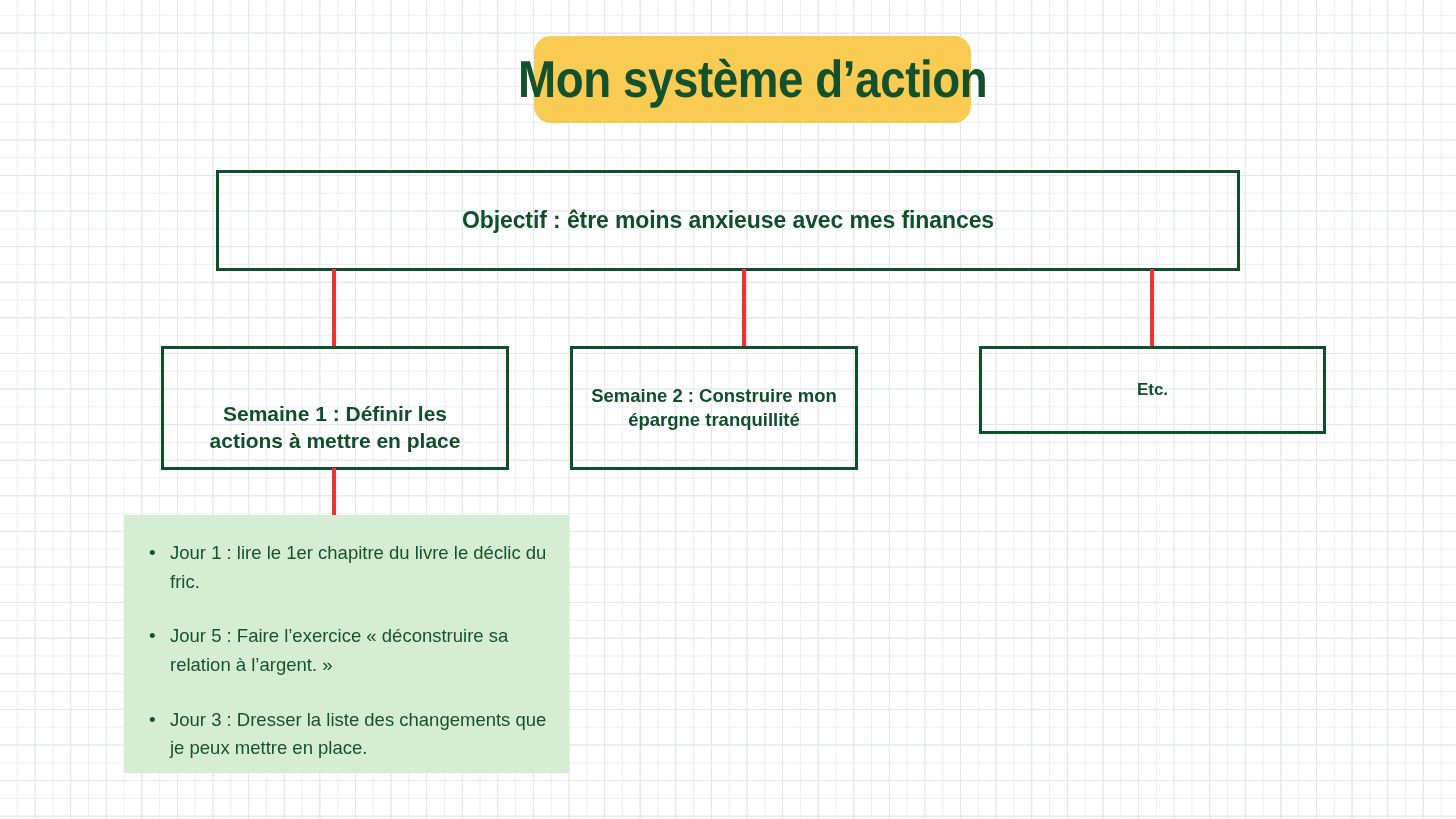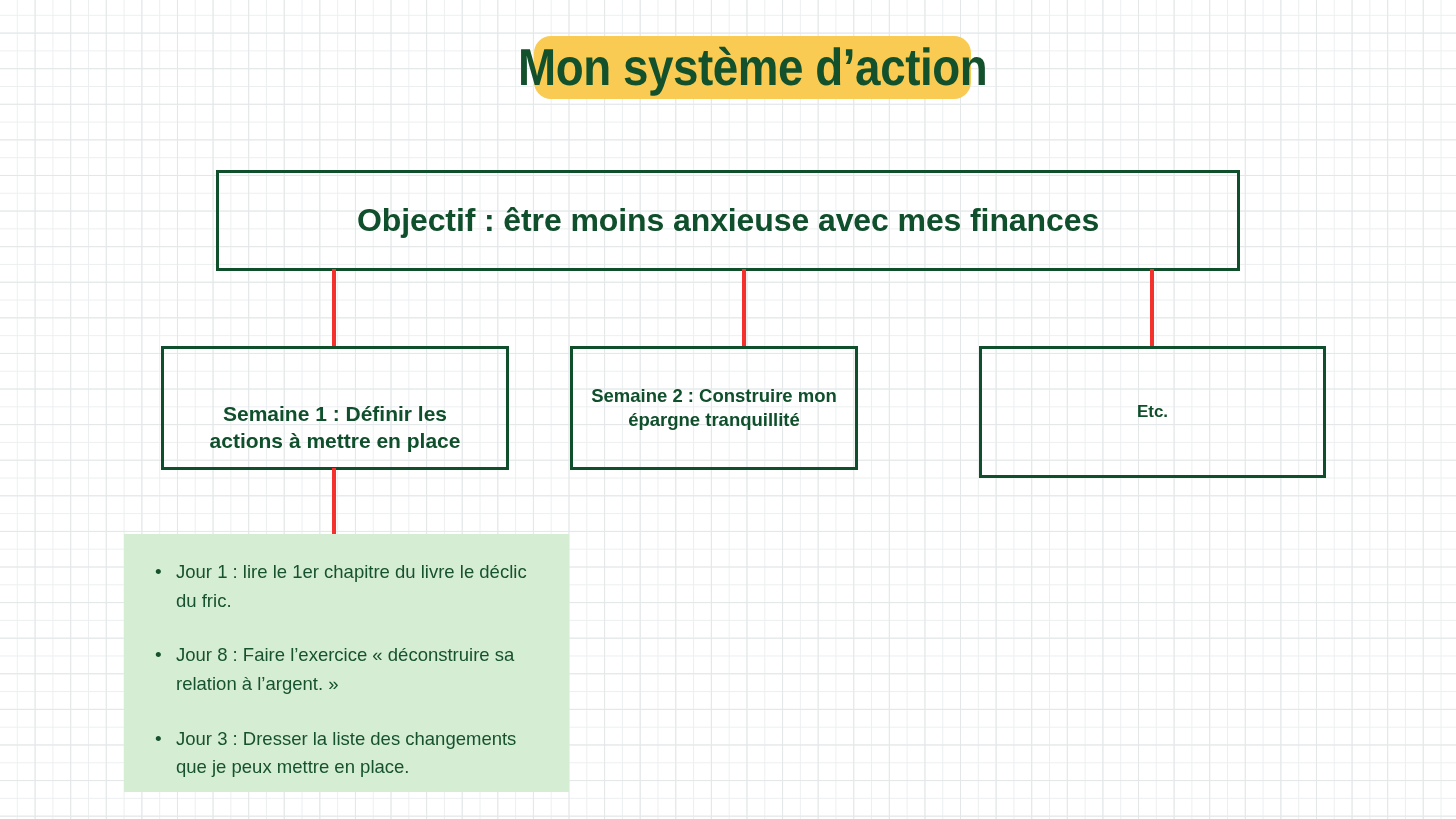--- a/index.html
+++ b/index.html
@@ -34,21 +34,21 @@
     background-position: -1px -3px, -1px -3px, -1px -3px, -1px -3px;
     overflow: hidden;
   }
 
   
   #title-pill {
     position: absolute;
     left: 534px;
     top: 36px;
     width: 437px;
-    height: 63px;
+    height: 87px;
     background: #F9CB52;
     border-radius: 17px;
     display: flex;
     align-items: center;
     justify-content: center;
     box-sizing: border-box;
   }
   #title-text {
     color: #13512D;
     font-family: "Liberation Sans Narrow", "Liberation Sans", sans-serif;
@@ -80,21 +80,21 @@
     line-height: 1.28;
   }
 
   #objective-box {
     left: 216px;
     top: 170px;
     width: 1024px;
     height: 101px;
   }
   #objective-box .label {
-    font-size: 32px;
+    font-size: 23px;
     font-weight: bold;
     letter-spacing: -0.1px;
   }
 
   #week1-box {
     left: 161px;
     top: 346px;
     width: 348px;
     height: 124px;
   }
@@ -112,21 +112,21 @@
   }
   #week2-box .label {
     font-size: 18.5px;
     font-weight: bold;
   }
 
   #etc-box {
     left: 979px;
     top: 346px;
     width: 347px;
-    height: 132px;
+    height: 88px;
   }
   #etc-box .label {
     font-size: 17px;
     font-weight: bold;
   }
 
   
   .connector {
     position: absolute;
     width: 4px;
@@ -134,26 +134,26 @@
   }
   #conn-objective-week1 { left: 332px; top: 269px; height: 79px; }
   #conn-objective-week2 { left: 742px; top: 269px; height: 79px; }
   #conn-objective-etc   { left: 1150px; top: 269px; height: 79px; }
   #conn-week1-days      { left: 332px; top: 468px; height: 68px; }
 
   
   #days-box {
     position: absolute;
     left: 124px;
-    top: 534px;
+    top: 515px;
     width: 445px;
     height: 258px;
     background: #D5EDD3;
     box-sizing: border-box;
-    padding: 24px 22px 18px 26px;
+    padding: 24px 22px 18px 20px;
   }
   #days-list {
     margin: 0;
     padding: 0;
     list-style: none;
   }
   #days-list li {
     position: relative;
     color: #17522F;
     font-size: 18.5px;
@@ -199,18 +199,18 @@
 
   <div class="node" id="etc-box">
     <span class="label">Etc.</span>
   </div>
 
   <div class="connector" id="conn-week1-days"></div>
 
   <div id="days-box">
     <ul id="days-list">
       <li>Jour 1 : lire le 1er chapitre du livre le déclic du fric.</li>
-      <li>Jour 8 : Faire l’exercice « déconstruire sa relation à l’argent. »</li>
+      <li>Jour 5 : Faire l’exercice « déconstruire sa relation à l’argent. »</li>
       <li>Jour 3 : Dresser la liste des changements que je peux mettre en place.</li>
     </ul>
   </div>
 
 </div>
 
 </body></html>

